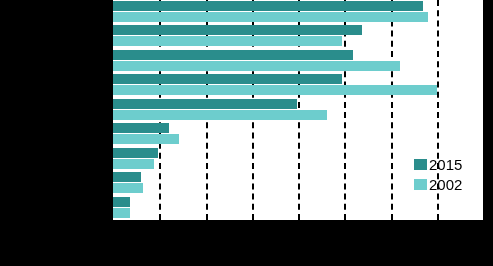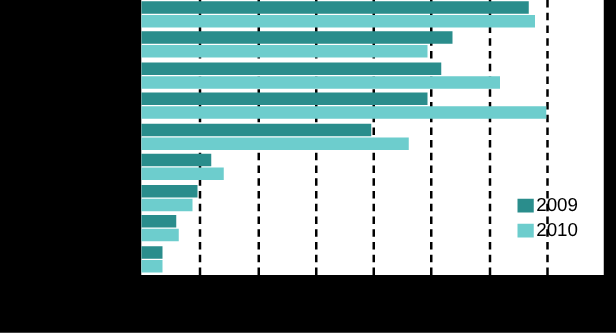--- a/index.html
+++ b/index.html
@@ -138,21 +138,21 @@
         </div>
         <div class="bar-row" style="top: 207.556px; width: 370px;">
           <div class="bar s2010" style="width: 17.1125px; background: rgb(109, 205, 205);"></div>
         </div>
       </div>
   </div>
 
   <div id="legend">
     <div class="legend-item">
       <span class="legend-swatch s2011"></span>
-      <span class="legend-label">2009</span>
+      <span class="legend-label">2015</span>
     </div>
     <div class="legend-item">
       <span class="legend-swatch s2010"></span>
-      <span class="legend-label">2010</span>
+      <span class="legend-label">2002</span>
     </div>
   </div>
 
 </div>
 
 </body></html>

